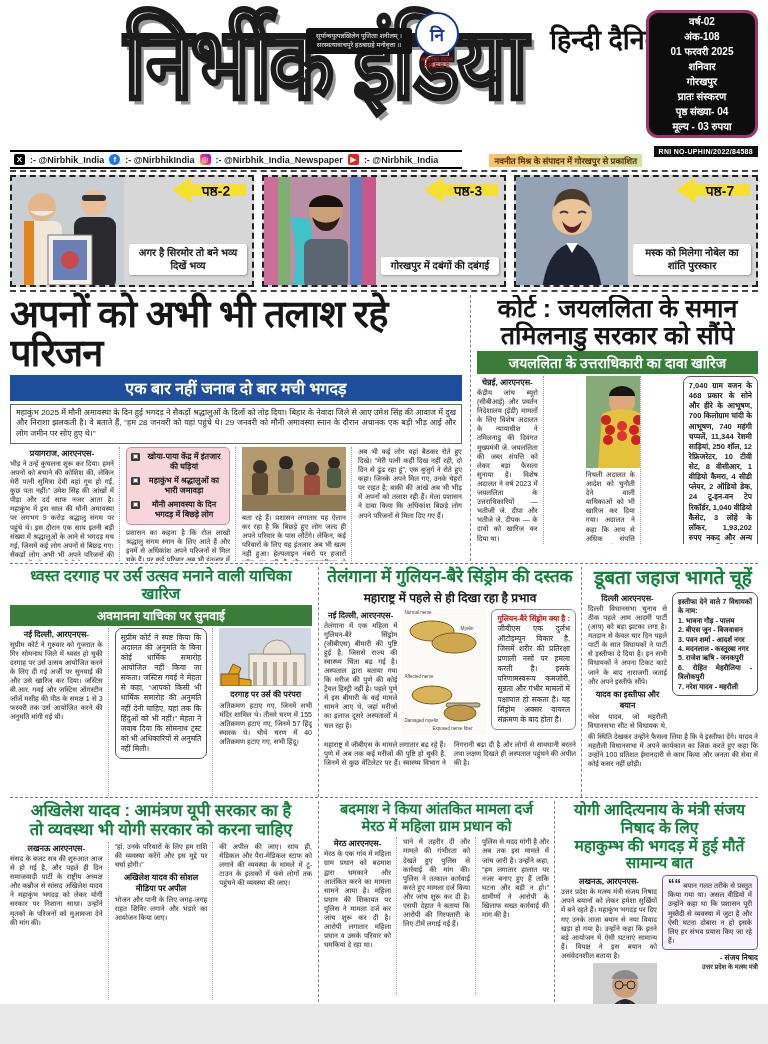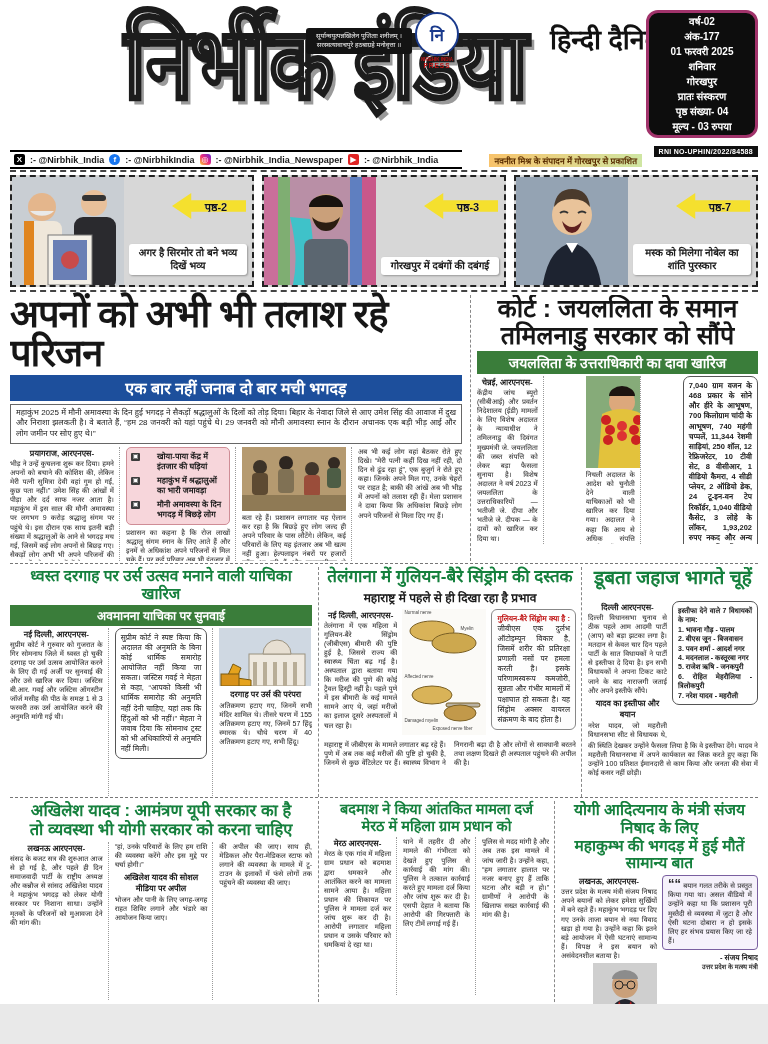--- a/index.html
+++ b/index.html
@@ -32,42 +32,42 @@
   .ic-fb{background:#1877f2;border-radius:50%;}
   .ic-ig{background:linear-gradient(45deg,#f9ce34,#ee2a7b,#6228d7);border-radius:3px;}
   .ic-yt{background:#e02424;}
   .publisher{position:absolute;right:116px;top:150px;font-size:8.5px;font-weight:700;color:#5a2d00;
     background:linear-gradient(90deg,#f8c36b,#cfe6a3);padding:1px 5px;text-align:right;}
   
   #strip{height:122px;display:flex;gap:8px;border-top:2px dashed #444;border-bottom:2px dashed #444;
     padding:3px 0;box-sizing:border-box;margin-top:2px;}
   .plink{flex:1;border:2px dashed #222;background:#d7d7d7;position:relative;display:flex;overflow:hidden;}
   .plink svg{flex:0 0 auto;}
-  .arrow-badge{position:absolute;top:16px;right:6px;width:74px;height:26px;background:#f5e02e;
+  .arrow-badge{position:absolute;top:0;right:6px;width:74px;height:26px;background:#f5e02e;
     clip-path:polygon(0 50%,26% 0,26% 28%,100% 28%,100% 72%,26% 72%,26% 100%);
     display:flex;align-items:center;justify-content:center;padding-left:14px;box-sizing:border-box;
-    font-size:11px;font-weight:900;color:#111;text-shadow:0 0 1px #fff;}
+    font-size:14px;font-weight:900;color:#111;text-shadow:0 0 1px #fff;}
   .caption-bubble{position:absolute;bottom:10px;right:5px;width:110px;background:#fff;border-radius:3px;
     padding:3px 4px;font-size:10px;font-weight:900;text-align:center;line-height:1.25;box-shadow:1px 1px 2px #999;}
   
   .h-main{font-size:38px;font-weight:900;line-height:1.02;color:#161616;letter-spacing:-1px;}
   .h-sec{font-size:25px;font-weight:900;line-height:1.08;text-align:center;color:#161616;}
   .h-ter{font-size:15.5px;font-weight:900;line-height:1.15;text-align:center;color:#15803d;}
   .bar{color:#fff;font-weight:800;text-align:center;font-size:14px;padding:2px 12px;margin:2px 0;}
   .bar.blue{background:#1d4f9c;font-size:16px;}
   .bar.green{background:#3a7d3a;}
   .lead-box{border:1px solid #666;padding:3px 5px;font-size:8px;line-height:1.35;text-align:justify;margin:3px 0;}
   .cols{display:flex;gap:6px;overflow:hidden;}
   .cols>div{flex:1;border-right:1px dotted #9a9a9a;padding-right:5px;overflow:hidden;}
   .cols>div:last-child{border-right:none;padding-right:0;}
   .bodytxt{font-size:7px;line-height:1.3;text-align:justify;color:#222;}
   .dateline{font-weight:800;text-align:center;font-size:8px;margin-bottom:1px;}
   .sub-bold{font-weight:900;text-align:center;font-size:8px;margin:2px 0;}
   .pinkbox{background:#f7d6db;border:1px solid #cf8d96;border-radius:5px;padding:4px;margin-bottom:3px;}
-  .pinkbox .bl{display:flex;gap:17px;font-size:8px;font-weight:800;line-height:1.25;margin-bottom:4px;}
+  .pinkbox .bl{display:flex;gap:3px;font-size:8px;font-weight:800;line-height:1.25;margin-bottom:4px;text-align:center;}
   .bl-ic{width:9px;height:8px;background:#3b3b3b;color:#fff;font-size:6px;display:flex;align-items:center;
     justify-content:center;border-radius:1px;flex:0 0 auto;margin-top:1px;}
   .roundbox{border:1px solid #555;border-radius:7px;padding:4px 5px;font-size:7.5px;font-weight:700;
     line-height:1.35;text-align:justify;}
   .cap{font-size:6.5px;line-height:1.25;text-align:justify;color:#333;margin-top:3px;font-style:italic;}
   .whatis{border:1px solid #888;border-radius:6px;background:#fdfdfd;padding:4px 5px;font-size:7.5px;
     line-height:1.35;text-align:justify;}
   .whatis .t{color:#c01414;font-weight:900;}
   .quotebox{border:1.5px solid #7a5fa0;background:#f6f2fb;border-radius:4px;padding:4px 5px;font-size:7px;
     line-height:1.3;text-align:justify;position:relative;}
@@ -106,21 +106,21 @@
     <div class="masthead">निर्भीक इंडिया</div>
     <div class="shloka">सूर्यान्वयुत्पन्नखिलेन पूजिताः शनीलम् । सरस्वत्यावाचपुरे हठबाग्रहे मनोवृत्ता ॥</div>
     <div class="press-logo">
       <div class="circ">नि</div>
       <div class="l1">NIRBHIK INDIA</div>
       <div class="l2">PRESS</div>
     </div>
     <div class="tagline">हिन्दी दैनिक</div>
     <div class="info-box">
       <span>वर्ष-02</span>
-      <span>अंक-177</span>
+      <span>अंक-108</span>
       <span>01 फरवरी 2025</span>
       <span>शनिवार</span>
       <span>गोरखपुर</span>
       <span>प्रातः संस्करण</span>
       <span>पृष्ठ संख्या- 04</span>
       <span>मूल्य - 03 रुपया</span>
     </div>
     <div class="rni">RNI NO-UPHIN/2022/84588</div>
     <div class="social-bar">
       <span class="s-ic ic-x">X</span>
@@ -326,21 +326,21 @@
             <span class="t">गुलियन-बैरे सिंड्रोम क्या है :</span>
             <span>जीबीएस एक दुर्लभ ऑटोइम्यून विकार है, जिसमें शरीर की प्रतिरक्षा प्रणाली नसों पर हमला करती है। इसके परिणामस्वरूप कमजोरी, सुन्नता और गंभीर मामलों में पक्षाघात हो सकता है। यह सिंड्रोम अक्सर वायरल संक्रमण के बाद होता है।</span>
           </div>
         </div>
       </div>
       <div class="bodytxt" style="column-count:2;column-gap:8px;height:46px;margin-top:3px;overflow:hidden;">महाराष्ट्र में जीबीएस के मामले लगातार बढ़ रहे हैं। पुणे में अब तक कई मरीजों की पुष्टि हो चुकी है, जिनमें से कुछ वेंटिलेटर पर हैं। स्वास्थ्य विभाग ने निगरानी बढ़ा दी है और लोगों से सावधानी बरतने तथा लक्षण दिखते ही अस्पताल पहुंचने की अपील की है।</div>
     </div>
 
     <div class="mid-c">
       <div class="h-ter" style="font-size:19px;">डूबता जहाज भागते चूहें</div>
-      <div style="display:flex;gap:5px;margin-top:12px;height:138px;overflow:hidden;justify-content:space-between;">
+      <div style="display:flex;gap:5px;margin-top:3px;height:138px;overflow:hidden;justify-content:space-between;">
         <div style="flex:1;overflow:hidden;">
           <div class="dateline">दिल्ली आरएनएस-</div>
           <div class="bodytxt">दिल्ली विधानसभा चुनाव से ठीक पहले आम आदमी पार्टी (आप) को बड़ा झटका लगा है। मतदान से केवल चार दिन पहले पार्टी के सात विधायकों ने पार्टी से इस्तीफा दे दिया है। इन सभी विधायकों ने अपना टिकट काटे जाने के बाद नाराजगी जताई और अपने इस्तीफे सौंपे।</div>
           <div class="sub-bold">यादव का इस्तीफा और बयान</div>
           <div class="bodytxt">नरेश यादव, जो महरौली विधानसभा सीट से विधायक थे, ने अपने इस्तीफे में पार्टी की स्थिति का जिक्र किया।</div>
         </div>
         <div style="flex:0 0 86px;">
           <div class="roundbox" style="font-size:7px;">
             <div style="font-weight:900;">इस्तीफा देने वाले 7 विधायकों के नाम:</div>
             <div>1. भावना गौड़ - पालम</div>

